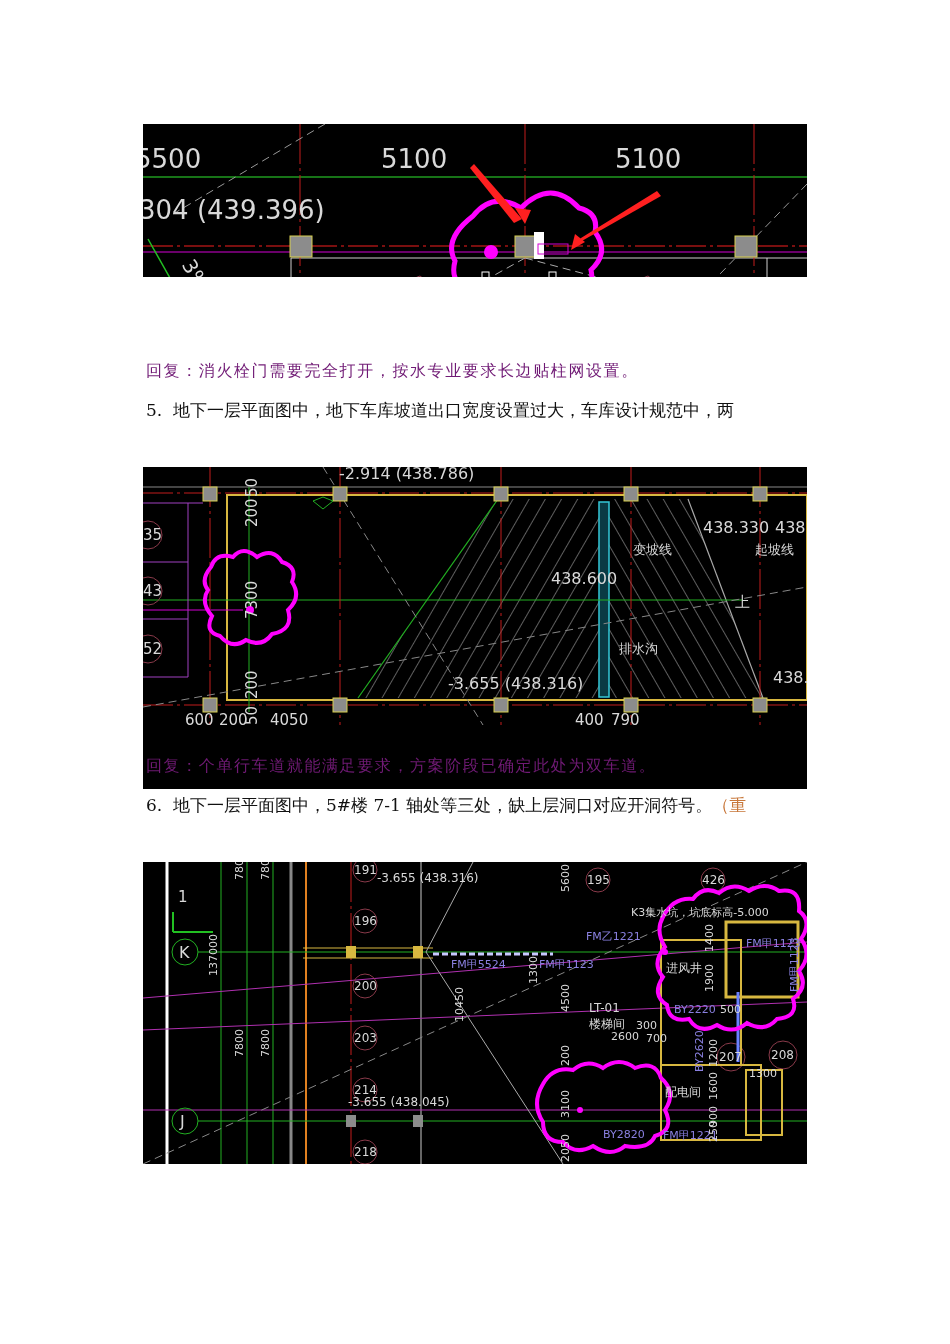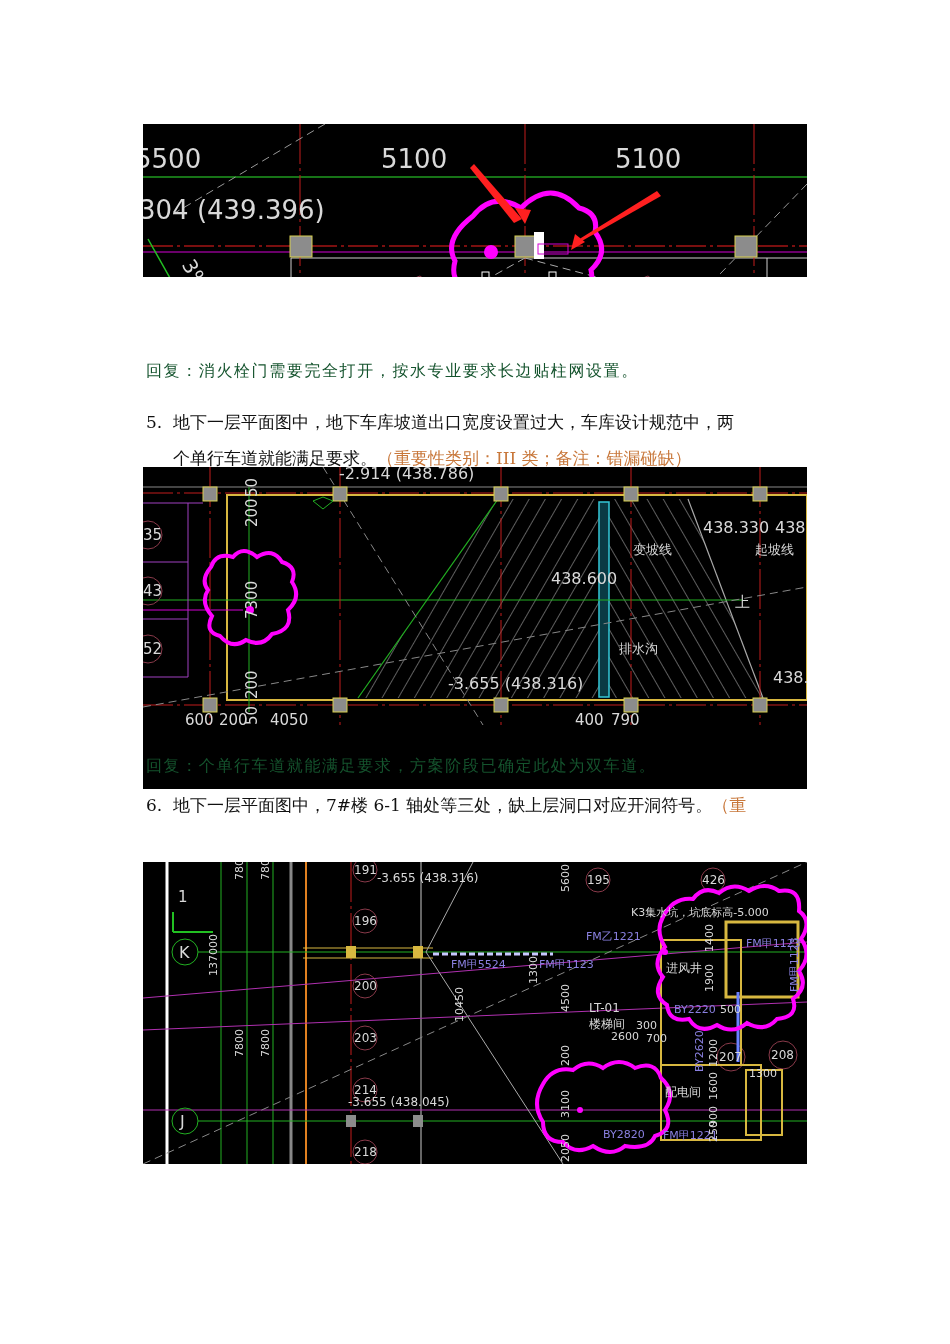--- a/index.html
+++ b/index.html
@@ -1,20 +1,20 @@
 <!DOCTYPE html>
 <html><head>
 <meta charset="utf-8">
 <style>
   html, body { margin: 0; padding: 0; background: #ffffff; }
   body { width: 950px; height: 1344px; position: relative; overflow: hidden;
          font-family: "DejaVu Serif", "Liberation Serif", serif; color: #111; }
   .fig { position: absolute; left: 143px; width: 664px; background: #000; overflow: hidden; }
   .fig svg { display: block; }
-  .reply { position: absolute; left: 146px; font-size: 16px; color: #14532d; letter-spacing: 1.6px; white-space: nowrap; }
+  .reply { position: absolute; left: 146px; font-size: 16px; color: #701a75; letter-spacing: 1.6px; white-space: nowrap; }
   .item { position: absolute; left: 146px; font-size: 17px; line-height: 36px; width: 660px; color: #111; }
   .item .num { display: inline-block; width: 27px; }
   .item .cont { padding-left: 27px; }
   .note { color: #c8773a; }
   .cad-text { font-family: "DejaVu Sans", "Liberation Sans", sans-serif; fill: #d9d9d9; }
 </style>
 </head>
 <body>
 
 <div class="fig" style="top:124px;height:153px;">
@@ -57,23 +57,22 @@
     <text class="cad-text" x="472" y="44" font-size="26">5100</text>
     <text class="cad-text" x="-4" y="95" font-size="26">304 (439.396)</text>
     <text class="cad-text" x="34" y="152" font-size="20" transform="rotate(60 46 150)">3%</text>
     <text class="cad-text" x="258" y="198" font-size="22">30</text>
     <text class="cad-text" x="486" y="198" font-size="22">31</text>
   </svg>
 </div>
 
 <div class="reply" style="top:361px;">回复：消火栓门需要完全打开，按水专业要求长边贴柱网设置。</div>
 
-<div class="item" style="top:392px;margin-top:12px;">
+<div class="item" style="top:392px;">
   <div><span class="num">5.</span><span>地下一层平面图中，地下车库坡道出口宽度设置过大，车库设计规范中，两</span></div>
-  <div class="cont"><span>个单行车道就能满足要求。</span><span class="note">（重要性类别：III 类；备注：错漏碰缺）</span></div>
 </div>
 
 <div class="fig" style="top:467px;height:322px;">
   <svg width="664" height="258" viewBox="0 0 664 258">
     <defs>
       <pattern id="hatchA" width="14" height="14" patternUnits="userSpaceOnUse" patternTransform="rotate(30)">
         <line x1="0" y1="0" x2="0" y2="14" stroke="#bbb" stroke-width="1"></line>
       </pattern>
       <pattern id="hatchB" width="14" height="14" patternUnits="userSpaceOnUse" patternTransform="rotate(-30)">
         <line x1="0" y1="0" x2="0" y2="14" stroke="#bbb" stroke-width="1"></line>
@@ -144,21 +143,21 @@
       <text class="cad-text" x="-152" y="114" font-size="15">7300</text>
       <text class="cad-text" x="-232" y="114" font-size="15">200</text>
       <text class="cad-text" x="-258" y="114" font-size="15">50</text>
     </g>
   </svg>
 </div>
 
 <div class="reply" style="top:756px;">回复：个单行车道就能满足要求，方案阶段已确定此处为双车道。</div>
 
 <div class="item" style="top:787px;">
-  <div><span class="num">6.</span><span>地下一层平面图中，7#楼 6-1 轴处等三处，缺上层洞口对应开洞符号。</span><span class="note">（重</span></div>
+  <div><span class="num">6.</span><span>地下一层平面图中，5#楼 7-1 轴处等三处，缺上层洞口对应开洞符号。</span><span class="note">（重</span></div>
 </div>
 
 <div class="fig" style="top:862px;height:302px;">
   <svg width="664" height="302" viewBox="0 0 664 302">
     <rect x="0" y="0" width="22" height="302" fill="#000"></rect>
     <line x1="24" y1="0" x2="24" y2="302" stroke="#fff" stroke-width="3"></line>
     <line x1="78" y1="0" x2="78" y2="302" stroke="#22b022"></line>
     <line x1="104" y1="0" x2="104" y2="302" stroke="#22b022"></line>
     <line x1="130" y1="0" x2="130" y2="302" stroke="#22b022"></line>
     <line x1="148" y1="0" x2="148" y2="302" stroke="#888" stroke-width="3"></line>

